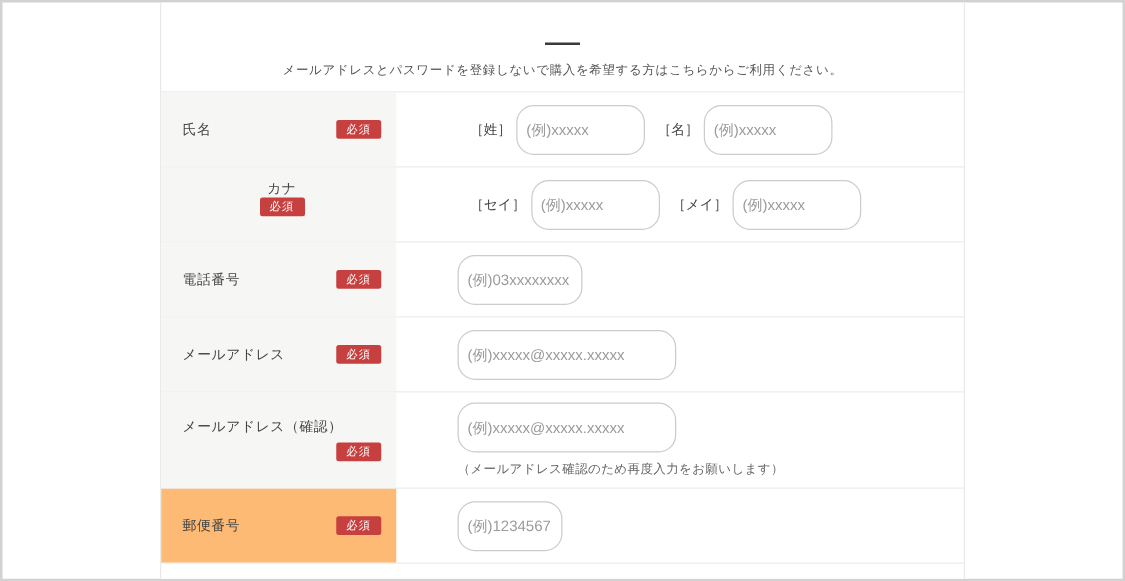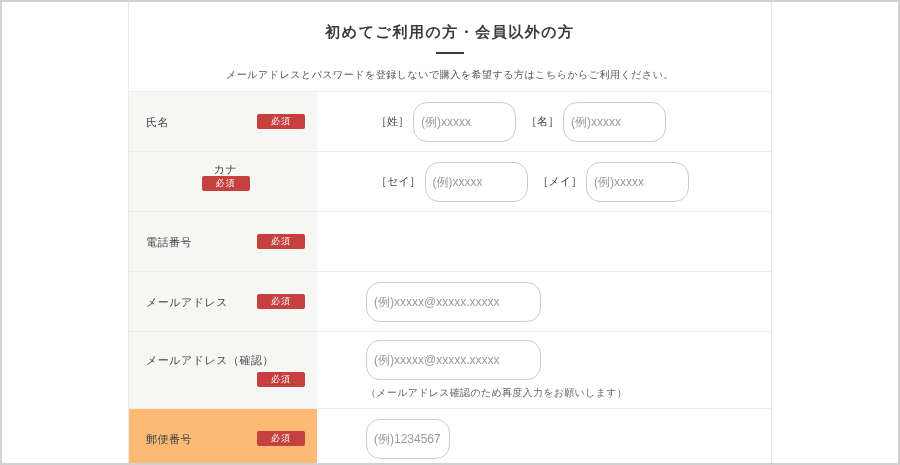--- a/index.html
+++ b/index.html
@@ -72,21 +72,21 @@
     letter-spacing: 0.5px;
     line-height: 14px;
   }
   
   .form-row:nth-child(5) .row-label-text { flex-basis: 100%; margin-bottom: 5px; }
   .required-badge {
     margin-left: auto;
     color: #ffffff;
     font-size: 9px;
     line-height: 1;
-    padding: 3px 14px;
+    padding: 3px 8px;
     border-radius: 2px;
     letter-spacing: 1px;
     white-space: nowrap;
   }
   .row-field {
     flex: 1 1 auto;
     display: flex;
     flex-direction: column;
     justify-content: center;
     padding: 8px 10px;
@@ -121,21 +121,20 @@
     letter-spacing: 0.3px;
   }
 </style>
 </head>
 <body>
 
 <div id="viewport">
   <div id="content-column">
 
     <div id="form-header">
-      <h1 id="page-title">初めてご利用の方・会員以外の方</h1>
       <div id="title-divider"></div>
       <p id="page-subtitle">メールアドレスとパスワードを登録しないで購入を希望する方はこちらからご利用ください。</p>
     </div>
 
     <div id="form-rows">
         <div class="form-row">
           <div class="row-label" style="background: rgb(246, 246, 245);">
             <span class="row-label-text">氏名</span>
             <span class="required-badge" style="background: rgb(198, 64, 63);">必須</span>
           </div>
@@ -160,20 +159,25 @@
               <span class="bracket-label">［メイ］</span>
               <input type="text" class="text-input" placeholder="(例)xxxxx" style="width: 103px;">
             </div>
           </div>
         </div>
         <div class="form-row">
           <div class="row-label" style="background: rgb(246, 246, 245);">
             <span class="row-label-text">電話番号</span>
             <span class="required-badge" style="background: rgb(198, 64, 63);">必須</span>
           </div>
+          <div class="row-field">
+            <div class="field-line">
+              <input type="text" class="text-input" placeholder="(例)03xxxxxxxx" style="width: 100px;">
+            </div>
+          </div>
         </div>
         <div class="form-row">
           <div class="row-label" style="background: rgb(246, 246, 245);">
             <span class="row-label-text">メールアドレス</span>
             <span class="required-badge" style="background: rgb(198, 64, 63);">必須</span>
           </div>
           <div class="row-field">
             <div class="field-line">
               <input type="text" class="text-input" placeholder="(例)xxxxx@xxxxx.xxxxx" style="width: 175px;">
             </div>

